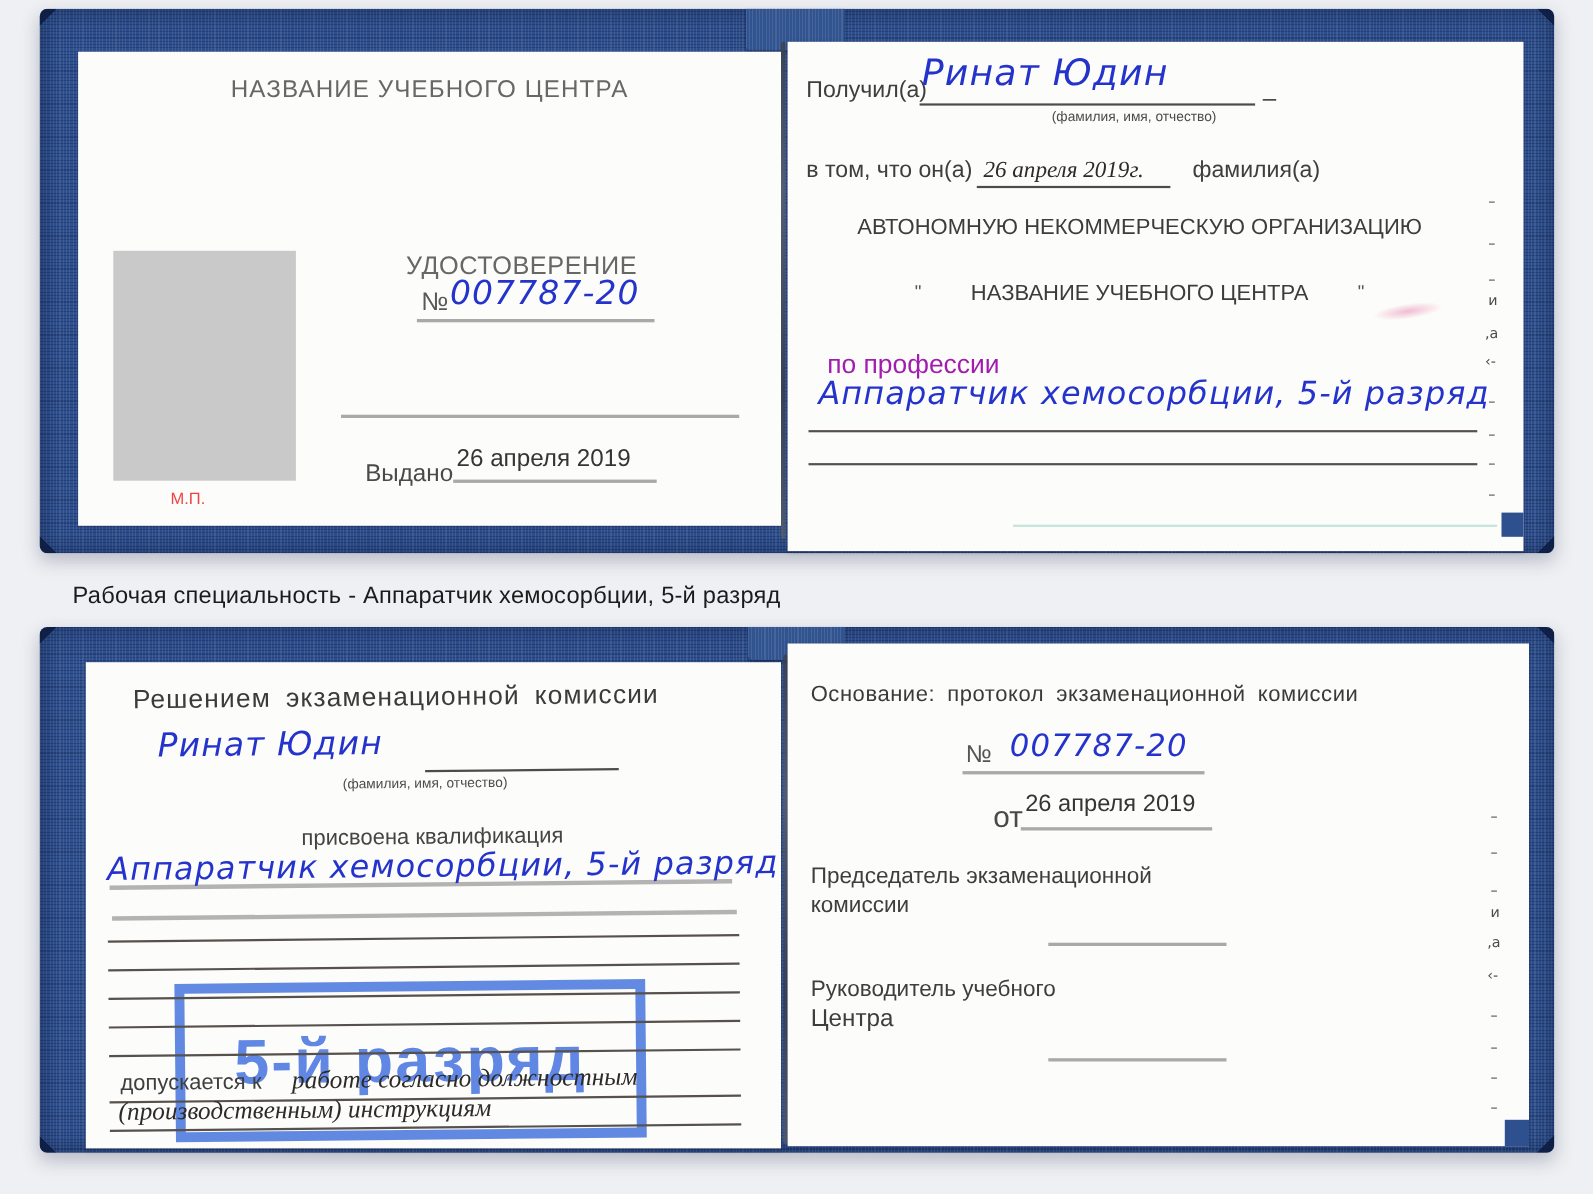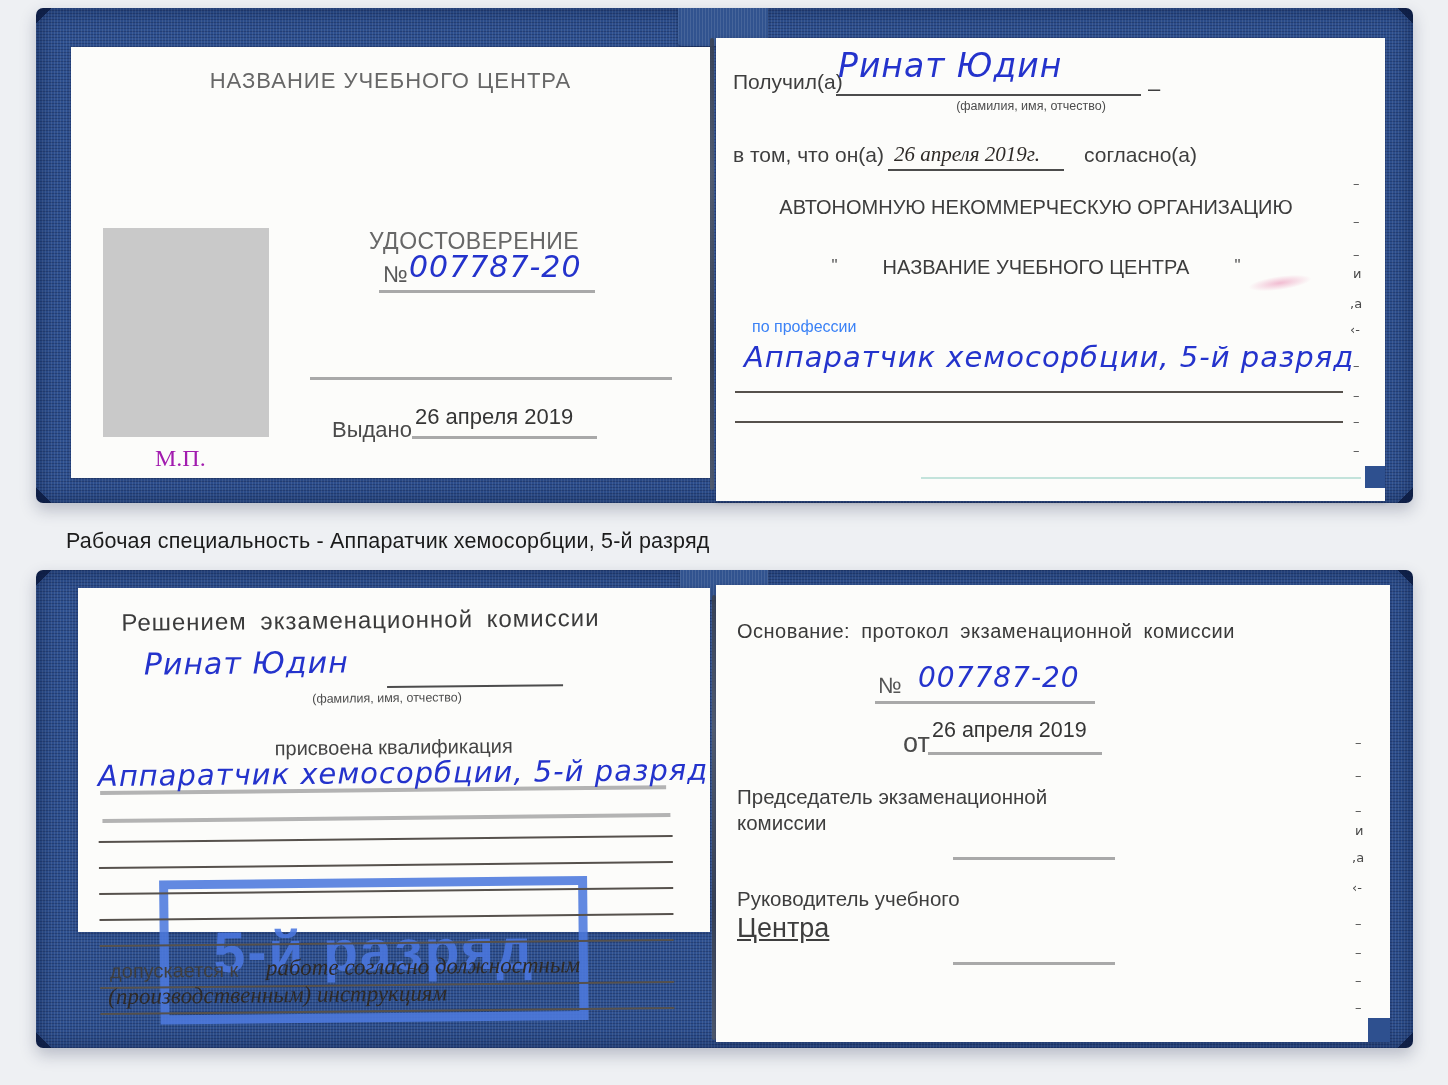--- a/index.html
+++ b/index.html
@@ -94,45 +94,45 @@
     <div class="abs print" style="left:312px;top:214px;font-size:23px;color:#585858;">№</div>
     <div class="abs hand" style="left:338px;top:202px;font-size:30px;">007787-20</div>
     <div class="uline" style="left:308px;top:243px;width:216px;"></div>
 
     <div class="uline" style="left:239px;top:330px;width:362px;"></div>
 
     <div class="abs print" style="left:261px;top:370px;font-size:22px;color:#4a4a4a;">Выдано</div>
     <div class="abs print" style="left:344px;top:357px;font-size:22px;color:#353535;">26 апреля 2019</div>
     <div class="uline" style="left:341px;top:389px;width:185px;"></div>
 
-    <div class="abs print" style="left:84px;top:398px;font-size:24px;color:#a21caf;font-family:Liberation Serif, serif;">М.П.</div>
+    <div class="abs print" style="left:84px;top:398px;font-size:15px;color:#ef4444;">М.П.</div>
   </div>
 
   <div class="crease" style="left:674px;top:30px;height:452px;"></div>
 
   <div class="page" style="left:680px;top:30px;width:669px;height:463px;">
     <div class="abs print" style="left:17px;top:32px;font-size:21px;">Получил(а)</div>
     <div class="abs hand" style="left:122px;top:8px;font-size:33px;">Ринат Юдин</div>
     <div class="nline" style="left:120px;top:56px;width:305px;"></div>
     <div class="abs print" style="left:170px;top:61px;width:290px;text-align:center;font-size:12.5px;color:#4c4c4c;">(фамилия, имя, отчество)</div>
     <div class="abs print" style="left:432px;top:38px;font-size:22px;">–</div>
 
     <div class="abs print" style="left:17px;top:105px;font-size:21px;">в том, что он(а)</div>
     <div class="abs ser" style="left:178px;top:104px;font-size:21px;">26 апреля 2019г.</div>
     <div class="nline" style="left:172px;top:131px;width:176px;"></div>
-    <div class="abs print" style="left:368px;top:105px;font-size:21px;">согласно(а)</div>
+    <div class="abs print" style="left:368px;top:105px;font-size:21px;">фамилия(а)</div>
 
     <div class="abs print" style="left:0;top:158px;width:640px;text-align:center;font-size:20px;color:#3c3c3c;">АВТОНОМНУЮ НЕКОММЕРЧЕСКУЮ ОРГАНИЗАЦИЮ</div>
     <div class="abs" style="left:0;top:218px;width:640px;display:flex;justify-content:center;gap:45px;">
       <span class="print" style="font-size:17px;color:#555;">"</span>
       <span class="print" style="font-size:20px;color:#3c3c3c;">НАЗВАНИЕ УЧЕБНОГО ЦЕНТРА</span>
       <span class="print" style="font-size:17px;color:#555;">"</span>
     </div>
 
-    <div class="abs print" style="left:36px;top:280px;font-size:16px;color:#3b82f6;">по профессии</div>
+    <div class="abs print" style="left:36px;top:280px;font-size:24px;color:#a21caf;">по профессии</div>
     <div class="abs hand" style="left:28px;top:302px;font-size:29px;">Аппаратчик хемосорбции, 5-й разряд</div>
 
     <div class="rline" style="left:19px;top:353px;width:608px;"></div>
     <div class="rline" style="left:19px;top:383px;width:608px;"></div>
     <div class="teal" style="left:205px;top:439px;width:440px;"></div>
     <div class="smudge" style="left:532px;top:238px;"></div>
 
     <span class="mark" style="left:637px;top:138px;">–</span>
     <span class="mark" style="left:637px;top:176px;">–</span>
     <span class="mark" style="left:637px;top:209px;">–</span>
@@ -147,21 +147,21 @@
     <div class="notch" style="left:649px;top:428px;width:20px;height:22px;"></div>
   </div>
 </section>
 
 <div class="caption">Рабочая специальность - Аппаратчик хемосорбции, 5-й разряд</div>
 
 <section class="cover" style="top:570px;height:478px;">
 
   <div class="tab" style="left:644px;top:0;width:88px;height:30px;"></div>
 
-  <div class="page" style="left:42px;top:18px;width:632px;height:344px;">
+  <div class="page" style="left:42px;top:32px;width:632px;height:442px;">
     <div class="tilt">
       <div class="abs print" style="left:45px;top:18px;font-size:24px;color:#3b3b3b;letter-spacing:1px;word-spacing:6px;">Решением экзаменационной комиссии</div>
       <div class="abs hand" style="left:67px;top:56px;font-size:30px;">Ринат Юдин</div>
       <div class="nline" style="left:310px;top:98px;width:176px;"></div>
       <div class="abs print" style="left:235px;top:103px;font-size:12.5px;color:#4c4c4c;">(фамилия, имя, отчество)</div>
 
       <div class="abs print" style="left:0;top:148px;width:100%;text-align:center;font-size:20px;color:#444;">присвоена квалификация</div>
       <div class="abs hand" style="left:20px;top:168px;font-size:29px;z-index:3;">Аппаратчик хемосорбции, 5-й разряд</div>
 
       <div class="gthick" style="left:22px;top:200px;width:566px;z-index:2;"></div>
@@ -196,21 +196,21 @@
 
     <div class="abs print" style="left:187px;top:143px;font-size:27px;color:#4a4a4a;">от</div>
     <div class="abs print" style="left:216px;top:133px;font-size:21.5px;color:#353535;">26 апреля 2019</div>
     <div class="uline" style="left:212px;top:167px;width:174px;"></div>
 
     <div class="abs print" style="left:21px;top:200px;font-size:20.5px;">Председатель экзаменационной</div>
     <div class="abs print" style="left:21px;top:226px;font-size:20.5px;">комиссии</div>
     <div class="uline" style="left:237px;top:272px;width:162px;"></div>
 
     <div class="abs print" style="left:21px;top:302px;font-size:20.5px;">Руководитель учебного</div>
-    <div class="abs print" style="left:21px;top:328px;font-size:27px;text-decoration:underline;">Центра</div>
+    <div class="abs print" style="left:21px;top:328px;font-size:22px;">Центра</div>
     <div class="uline" style="left:237px;top:377px;width:162px;"></div>
 
     <span class="mark" style="left:639px;top:150px;">–</span>
     <span class="mark" style="left:639px;top:183px;">–</span>
     <span class="mark" style="left:639px;top:218px;">–</span>
     <span class="mark" style="left:639px;top:238px;">и</span>
     <span class="mark" style="left:636px;top:265px;">,а</span>
     <span class="mark" style="left:636px;top:295px;">‹-</span>
     <span class="mark" style="left:639px;top:331px;">–</span>
     <span class="mark" style="left:639px;top:360px;">–</span>

